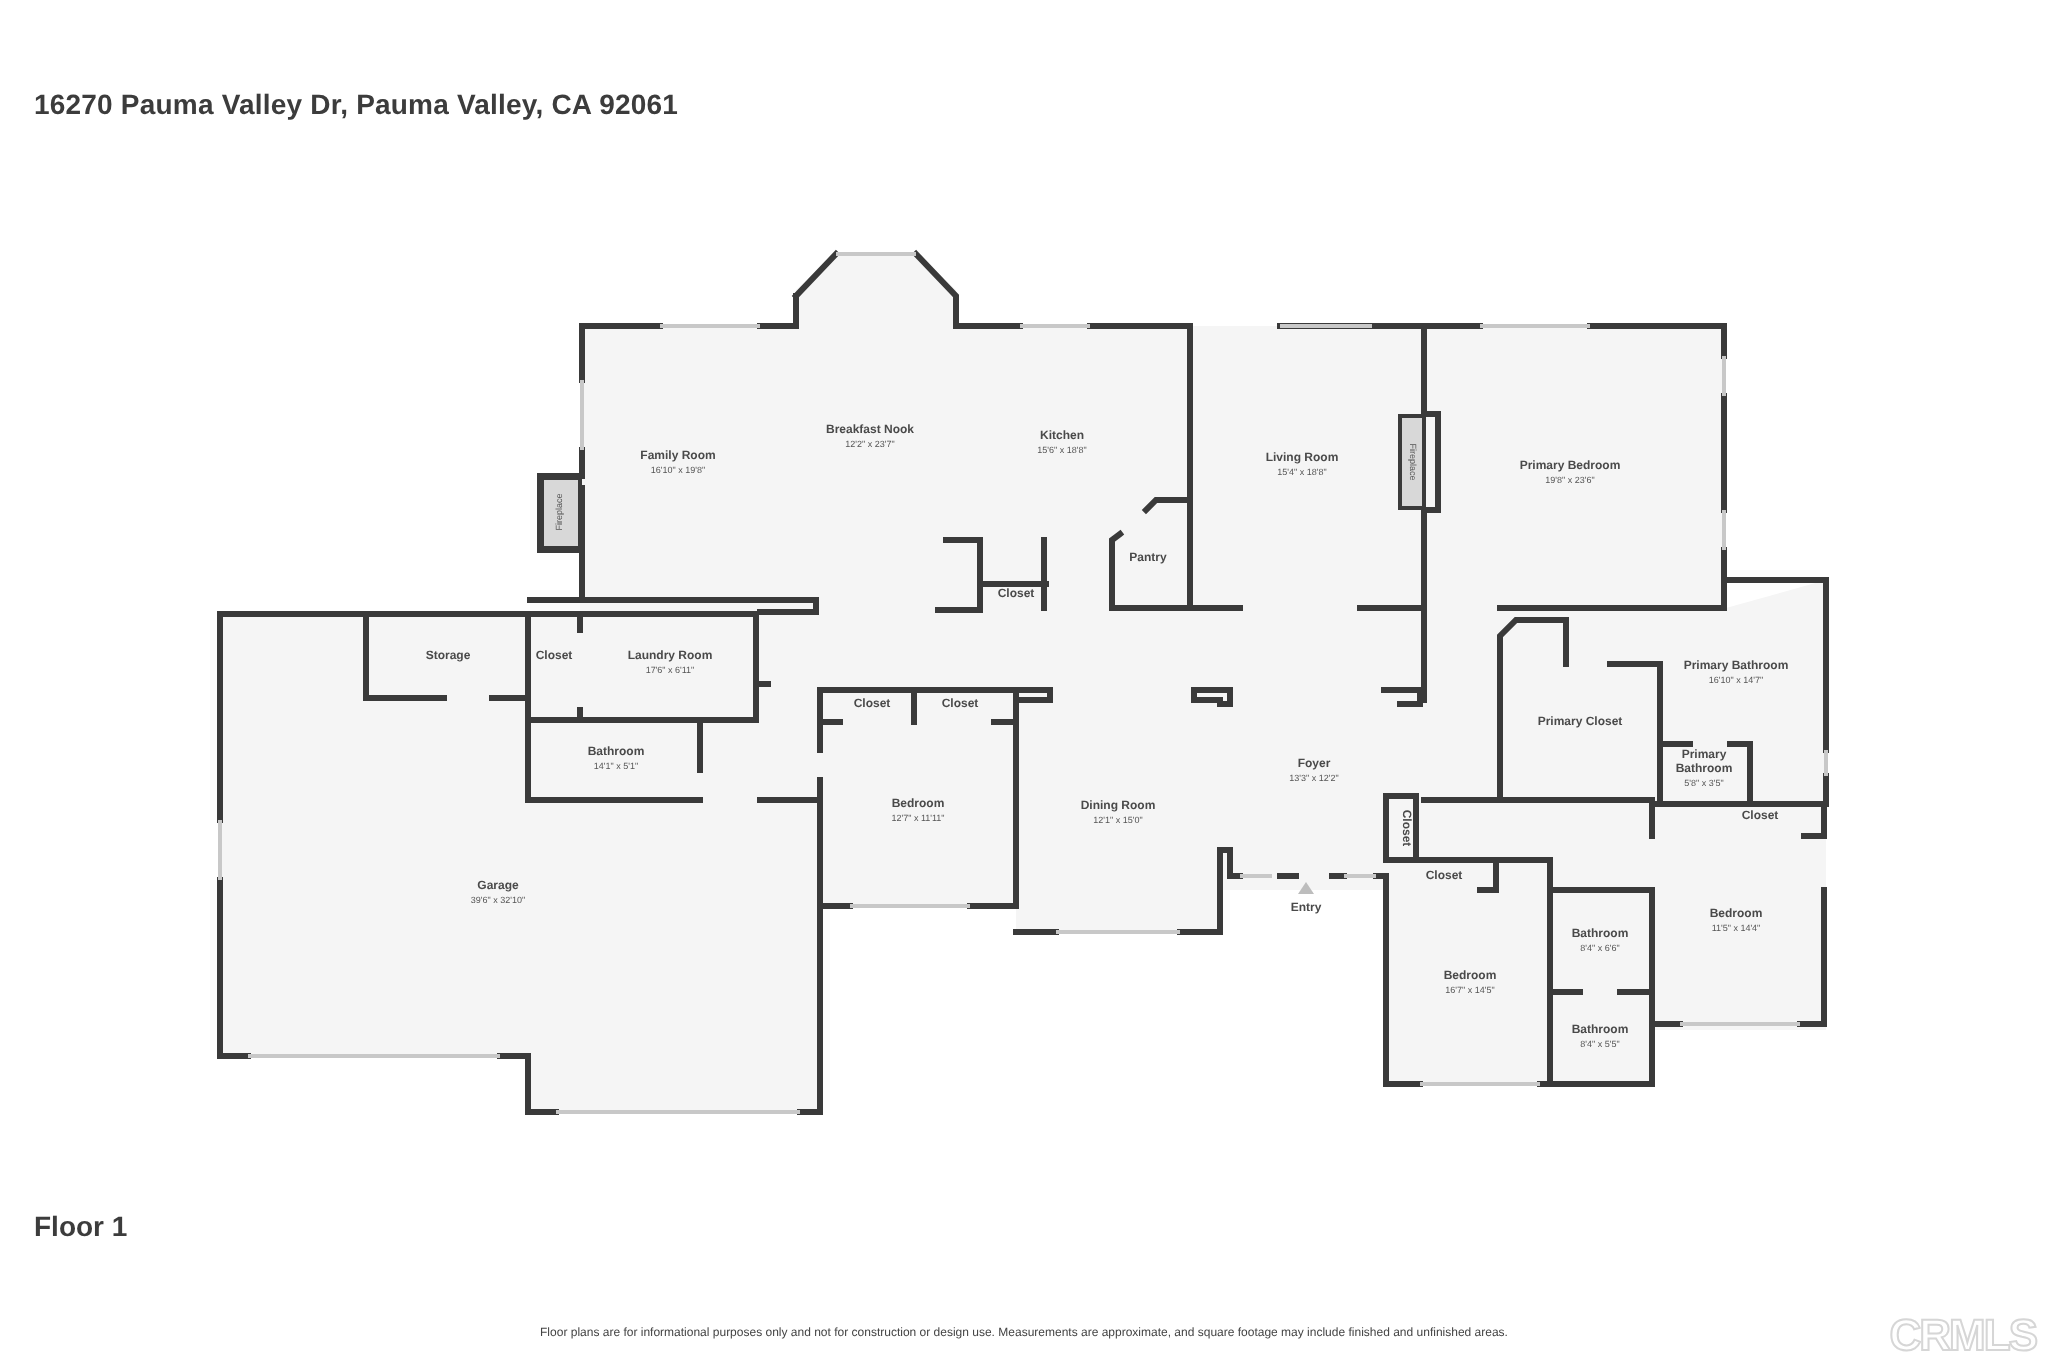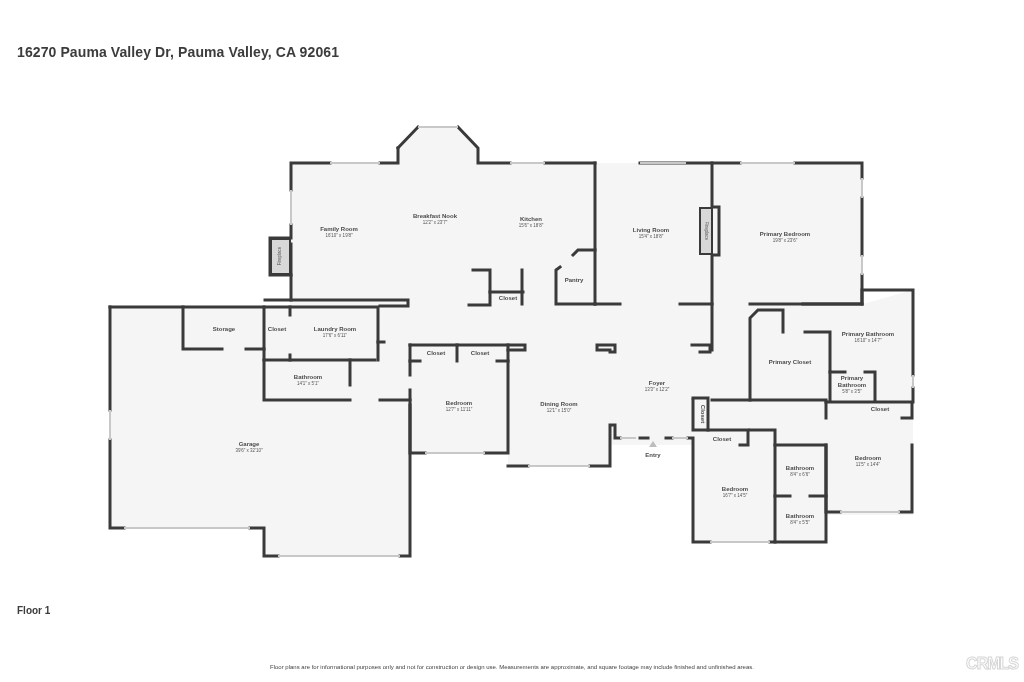--- a/index.html
+++ b/index.html
@@ -1,20 +1,20 @@
 <!DOCTYPE html>
 <html><head>
 <meta charset="utf-8">
 <style>
   html, body { margin:0; padding:0; background:#ffffff; }
   body { width:1024px; height:682px; position:relative; overflow:hidden; font-family:"Liberation Sans", "DejaVu Sans", sans-serif; color:#3a3a3a; }
   .address { position:absolute; left:17px; top:44px; font-size:14px; font-weight:bold; color:#3c3c3c; letter-spacing:0.1px;text-align:right; }
-  .floor-label { position:absolute; left:17px; top:605px; font-size:10px; font-weight:bold; color:#3c3c3c; }
+  .floor-label { position:absolute; left:17px; top:605px; font-size:14px; font-weight:bold; color:#3c3c3c; }
   .disclaimer { position:absolute; left:0; width:1024px; top:664px; text-align:center; font-size:6px; color:#444; }
-  .watermark { position:absolute; right:6px; top:655px; font-size:16px; font-weight:bold; color:#ffffff; letter-spacing:-1px; -webkit-text-stroke:1px #d6d6d6; }
+  .watermark { position:absolute; right:6px; top:655px; font-size:22px; font-weight:bold; color:#ffffff; letter-spacing:-1px; -webkit-text-stroke:1px #d6d6d6; }
   svg.plan { position:absolute; left:0; top:0; }
   .room-label { position:absolute; transform:translate(-50%,-50%); text-align:center; white-space:nowrap; }
   .room-name { font-size:6px; font-weight:bold; color:#4a4a4a; line-height:7px; }
   .room-dim { font-size:4.5px; color:#555; line-height:6px; }
   .vert { transform:translate(-50%,-50%) rotate(90deg); }
   .vert-ccw { transform:translate(-50%,-50%) rotate(-90deg); }
 </style>
 </head>
 <body>
 

